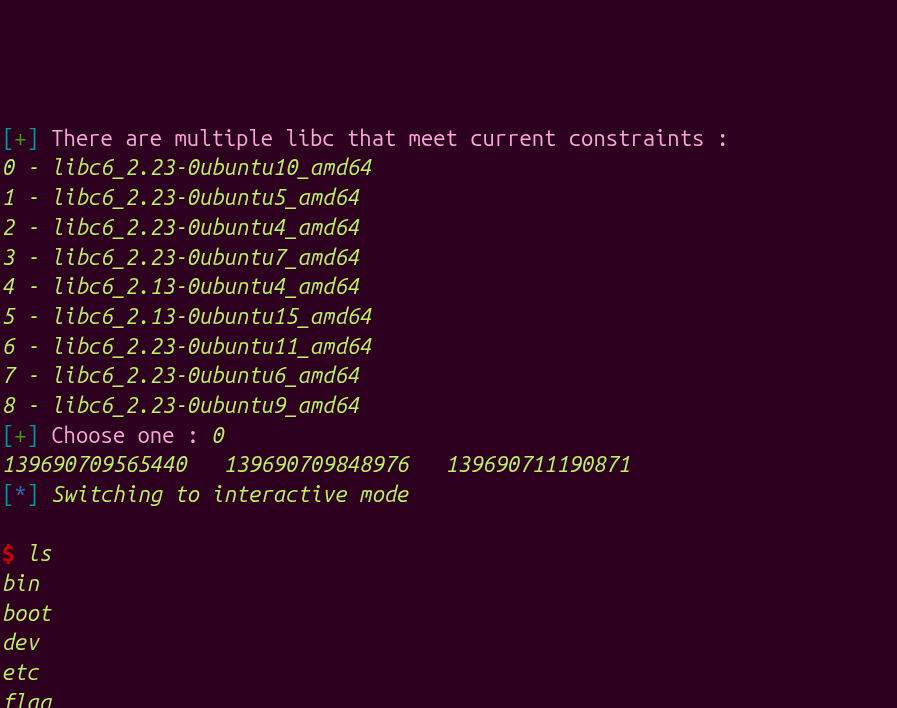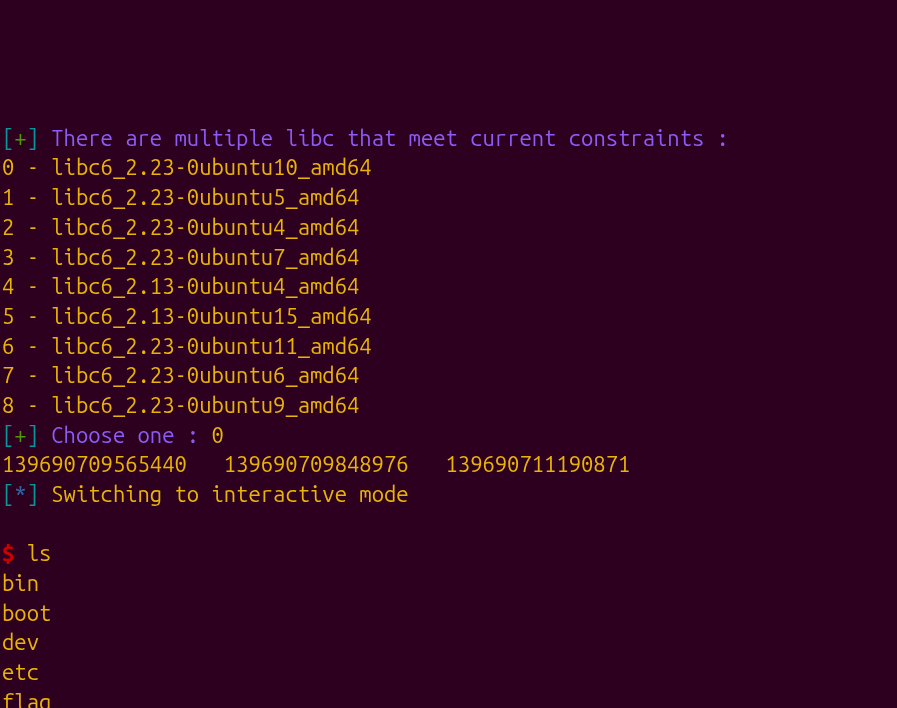--- a/index.html
+++ b/index.html
@@ -22,24 +22,25 @@
     .bracket {
       color: #06989a;
     }
     .plus {
       color: #4e9a06;
     }
     .star {
       color: #3465a4;
     }
     .yellow {
-      color: #8b5cf6;
+      color: #f9a8d4;
     }
     .white {
-      color: #eab308;
+      color: #bef264;
+      font-style: italic;
     }
     .prompt {
       color: #cc0000;
       font-weight: bold;
     }
     .line {
       display: block;
     }
   </style>
 </head>

